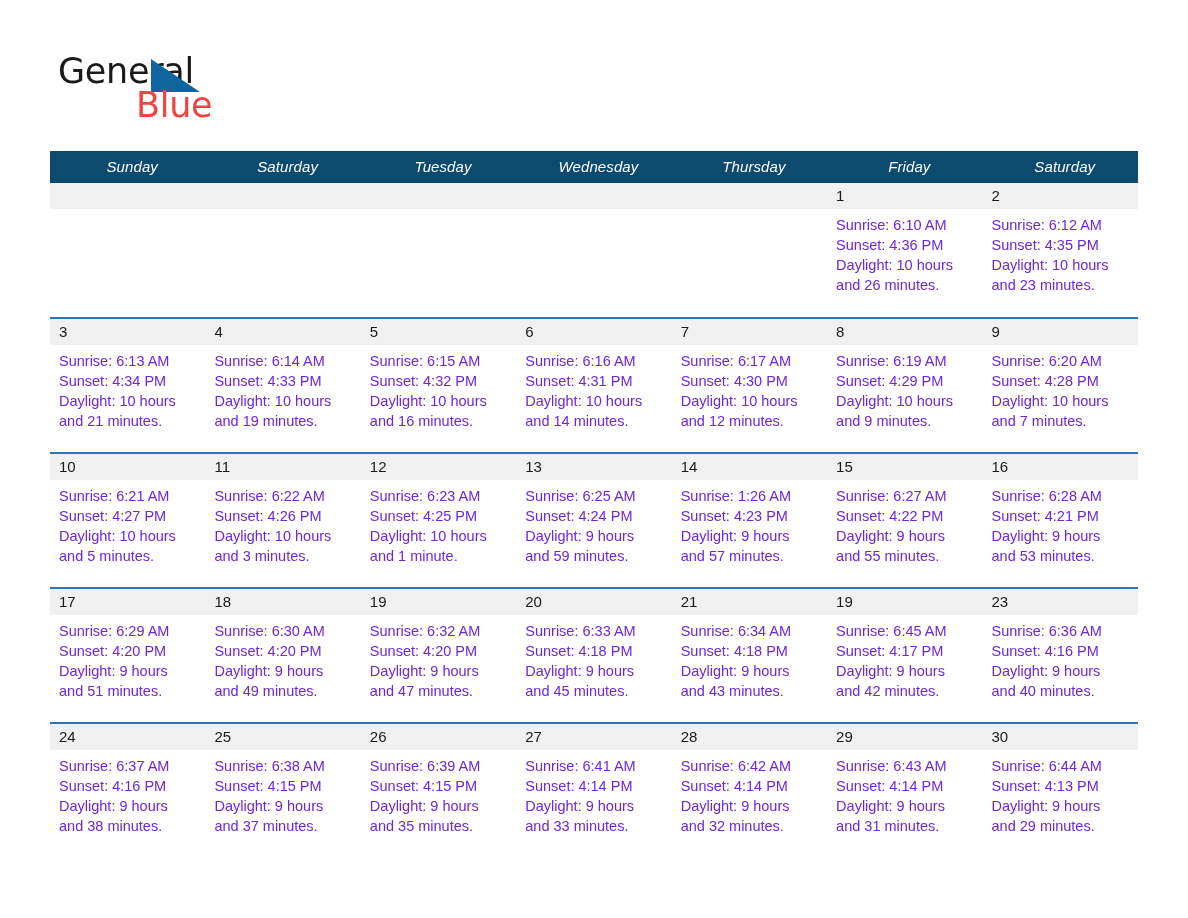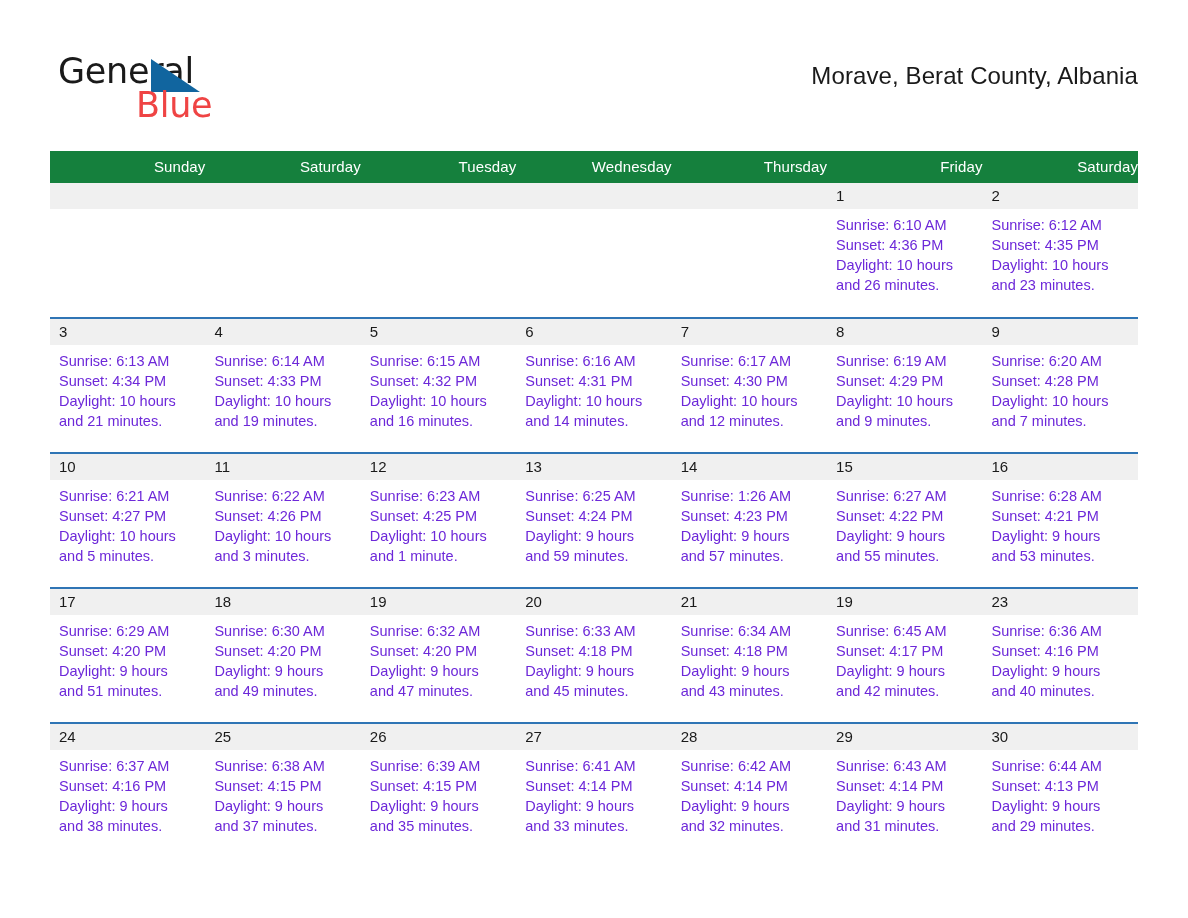--- a/index.html
+++ b/index.html
@@ -87,29 +87,30 @@
   }
 
   
   .calendar {
     margin: 27px 50px 0 50px;
     width: 1088px;
     border-collapse: collapse;
     table-layout: fixed;
   }
   .calendar th {
-    background: #15803d;
+    background: #0c4a6e;
     color: #ffffff;
     font-size: 15px;
     font-weight: 400;
-    text-align: right;
+    text-align: center;
     padding: 7px 0 8px 9px;
     letter-spacing: 0.1px;
     height: 15px;
     box-sizing: border-box;
+    font-style: italic;
   }
   .calendar td {
     vertical-align: top;
     padding: 0;
     border-top: 2px solid #2f75b5;
     height: 135px;
     background: #ffffff;
     box-sizing: border-box;
   }
   tr.week:first-of-type td {
@@ -144,21 +145,20 @@
 
   <div class="top">
 
     <div class="logo">
       <span class="logo-general">General</span>
       <span class="logo-tri-shape"></span>
       <span class="logo-blue">Blue</span>
     </div>
 
     <div class="titles">
-      <div class="location">Morave, Berat County, Albania</div>
     </div>
 
   </div>
 
   <table class="calendar">
     <thead>
       <tr id="header-row">
           <th>Sunday</th>
           <th>Saturday</th>
           <th>Tuesday</th>

